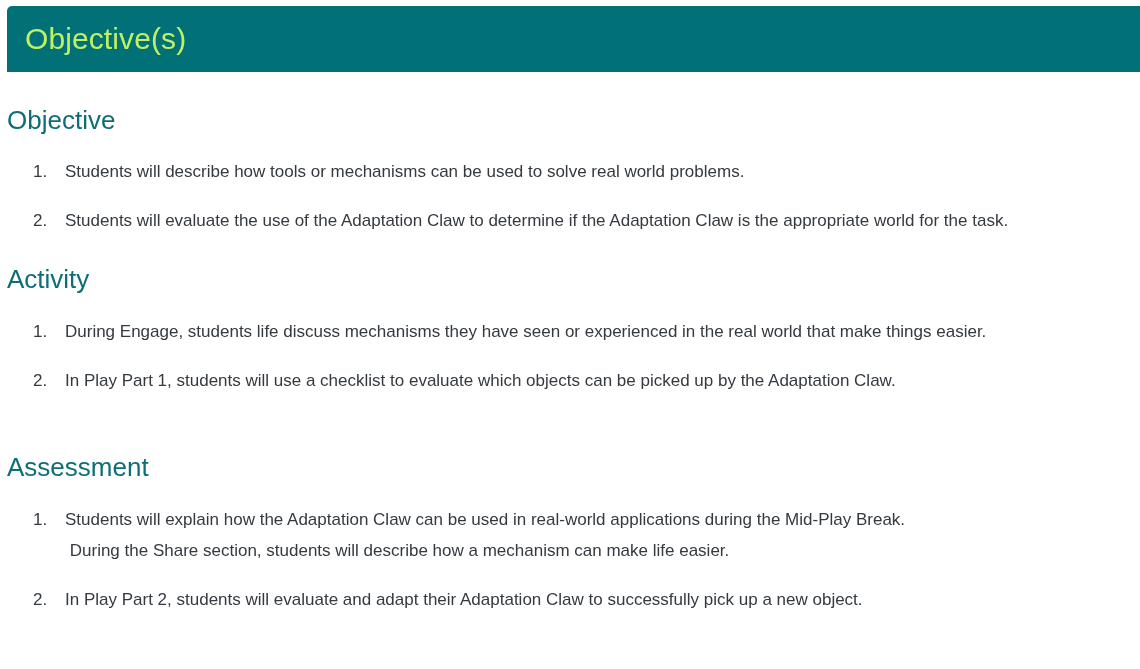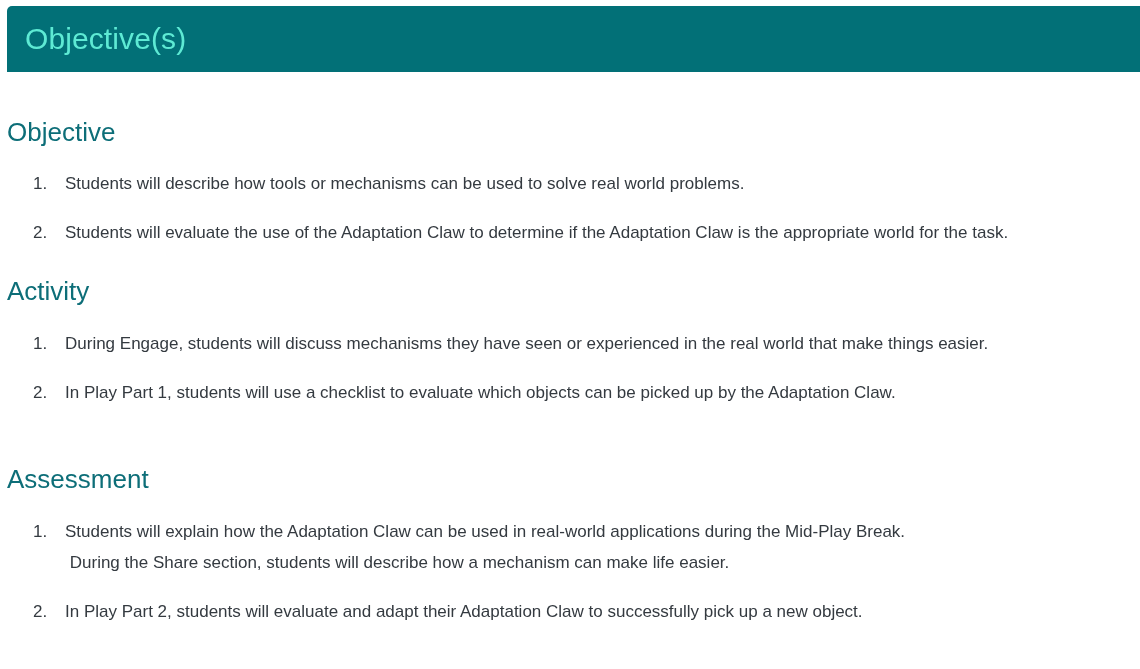--- a/index.html
+++ b/index.html
@@ -30,21 +30,21 @@
     width: 1133px;
     height: 66px;
     background: #027077;
     border-top-left-radius: 5px;
     border-bottom-left-radius: 0px;
     box-sizing: border-box;
     display: flex;
     align-items: center;
   }
   .banner-title {
-    color: #5eead4;
+    color: #bef264;
     font-size: 30px;
     font-weight: 400;
     line-height: 1;
     letter-spacing: 0.1px;
     padding-left: 18px;
     white-space: nowrap;
   }
 
   
   .content {
@@ -60,21 +60,21 @@
 
   .section-title {
     color: #0d6e78;
     font-size: 26px;
     font-weight: 400;
     line-height: 1.2;
     margin: 0;
     padding: 0 0 0 7px;
     white-space: nowrap;
   }
-  .section:nth-of-type(1) .section-title { margin-top: 45px; }
+  .section:nth-of-type(1) .section-title { margin-top: 33px; }
   .section:nth-of-type(2) .section-title { margin-top: 28px; }
   .section:nth-of-type(3) .section-title { margin-top: 56px; }
 
   ol.items {
     list-style: none;
     margin: 0;
     padding: 0;
   }
 
   li.item {
@@ -131,21 +131,21 @@
           <span class="item-text">Students will evaluate the use of the Adaptation Claw to determine if the Adaptation Claw is the appropriate world for the task.</span>
         </li>
       </ol>
     </section>
 
     <section class="section">
       <h2 class="section-title">Activity</h2>
       <ol class="items">
         <li class="item">
           <span class="marker">1.</span>
-          <span class="item-text">During Engage, students will discuss mechanisms they have seen or experienced in the real world that make things easier.</span>
+          <span class="item-text">During Engage, students life discuss mechanisms they have seen or experienced in the real world that make things easier.</span>
         </li>
         <li class="item">
           <span class="marker">2.</span>
           <span class="item-text">In Play Part 1, students will use a checklist to evaluate which objects can be picked up by the Adaptation Claw.</span>
         </li>
       </ol>
     </section>
 
     <section class="section">
       <h2 class="section-title">Assessment</h2>

